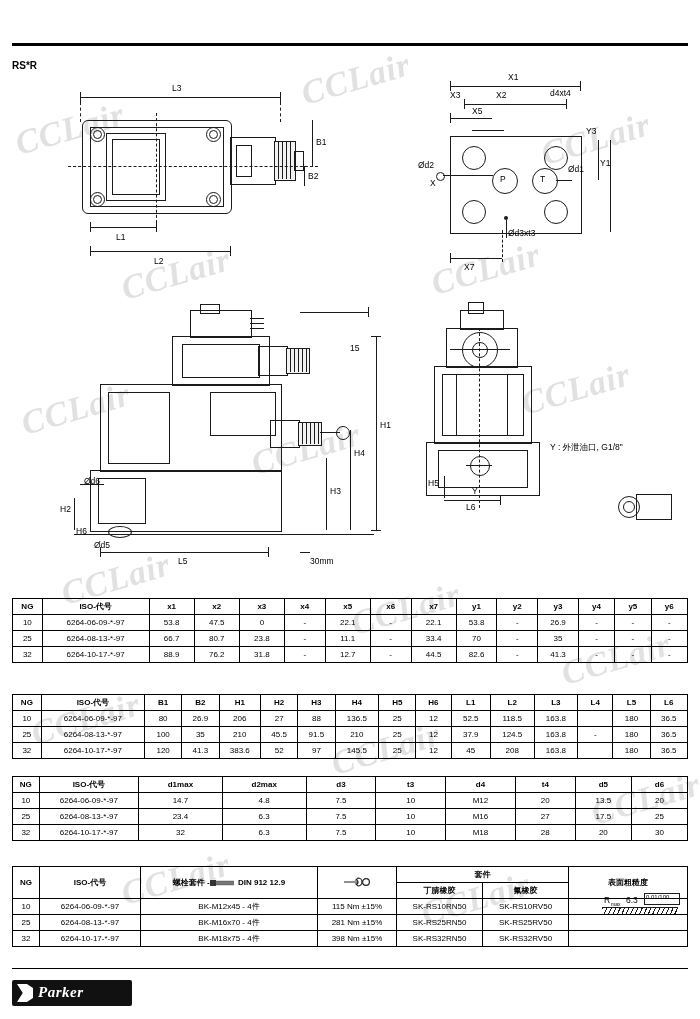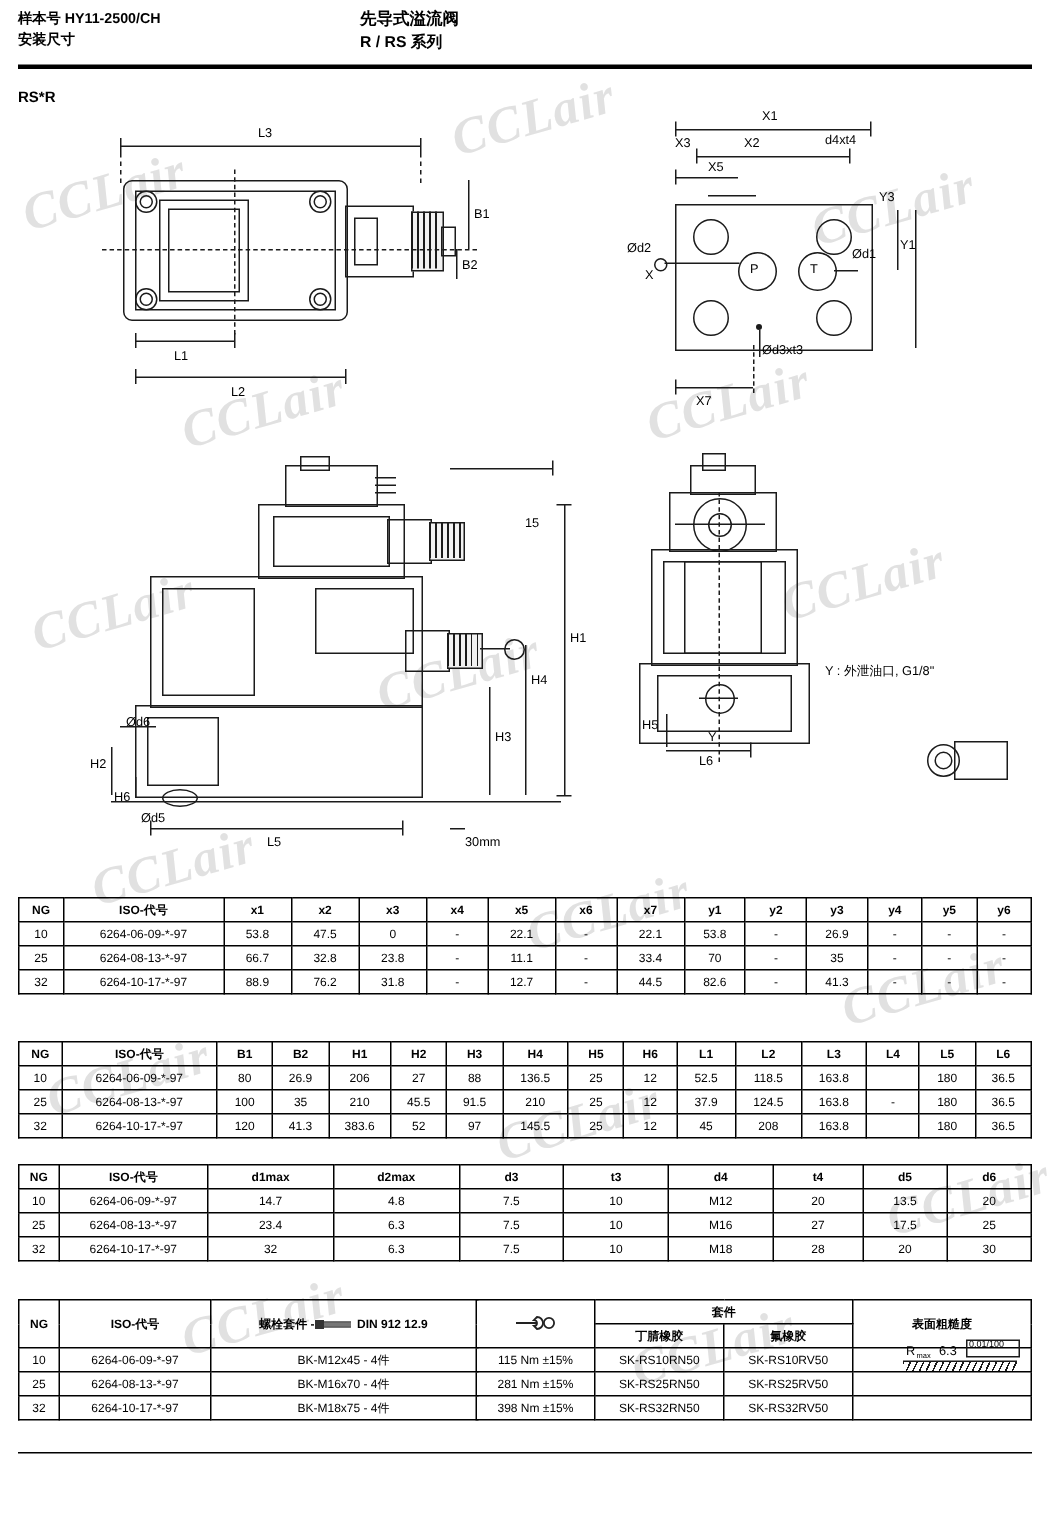--- a/index.html
+++ b/index.html
@@ -55,30 +55,20 @@
   .plogo .pfx{position:absolute;left:5px;top:4px;width:16px;height:18px;background:#fff;
       clip-path:polygon(0 0,62% 0,100% 22%,100% 78%,62% 100%,0 100%,36% 50%);}
   .plogo .ptxt{position:absolute;left:26px;top:4px;color:#fff;font-family:"Liberation Serif",serif;
       font-style:italic;font-weight:bold;font-size:15px;letter-spacing:.5px;}
 </style>
 </head>
 <body>
 
 <div class="page">
 
-  <div class="hdr">
-    <div class="hdr-left">
-      <div>样本号 HY11-2500/CH</div>
-      <div>安装尺寸</div>
-    </div>
-    <div class="hdr-right">
-      <div>先导式溢流阀</div>
-      <div class="l2">R / RS 系列</div>
-    </div>
-  </div>
   <div class="hdr-rule"></div>
   <div class="sect-title">RS*R</div>
 
   <div class="wm" style="left:14px;top:110px;">CCLair</div>
   <div class="wm" style="left:300px;top:60px;">CCLair</div>
   <div class="wm" style="left:540px;top:120px;">CCLair</div>
   <div class="wm" style="left:120px;top:255px;">CCLair</div>
   <div class="wm" style="left:430px;top:250px;">CCLair</div>
   <div class="wm" style="left:20px;top:390px;">CCLair</div>
   <div class="wm" style="left:250px;top:430px;">CCLair</div>
@@ -317,21 +307,21 @@
           <td>-</td>
           <td>26.9</td>
           <td>-</td>
           <td>-</td>
           <td>-</td>
         </tr>
         <tr>
           <td>25</td>
           <td>6264-08-13-*-97</td>
           <td>66.7</td>
-          <td>32.8</td>
+          <td>80.7</td>
           <td>23.8</td>
           <td>-</td>
           <td>11.1</td>
           <td>-</td>
           <td>33.4</td>
           <td>70</td>
           <td>-</td>
           <td>35</td>
           <td>-</td>
           <td>-</td>
@@ -550,13 +540,17 @@
     <div class="lbl" style="left:4px;top:2px;">R</div>
     <div class="lbl" style="left:11px;top:8px;font-size:5px;">max</div>
     <div class="lbl" style="left:26px;top:2px;">6.3</div>
     <div class="boxth" style="left:44px;top:0px;width:34px;height:10px;"></div>
     <div class="lbl" style="left:46px;top:1px;font-size:6px;">0.01/100</div>
     <div class="ln hline" style="left:2px;top:14px;width:76px;"></div>
     <div class="hatch" style="left:2px;top:15px;width:76px;height:6px;background:repeating-linear-gradient(115deg,#1b1b1b 0 1px,transparent 1px 4px);"></div>
   </div>
 
   <div class="foot-rule"></div>
+  <div class="plogo">
+    <div class="pfx"></div>
+    <div class="ptxt">Parker</div>
+  </div>
 </div>
 
 </body></html>

